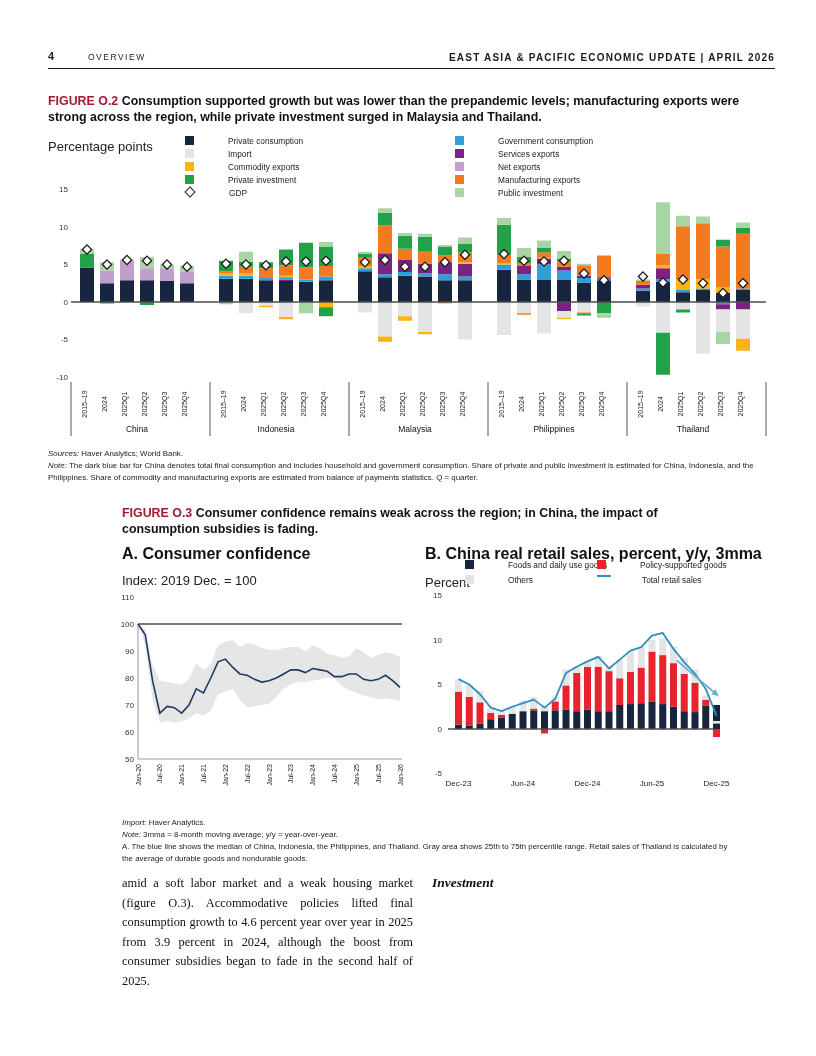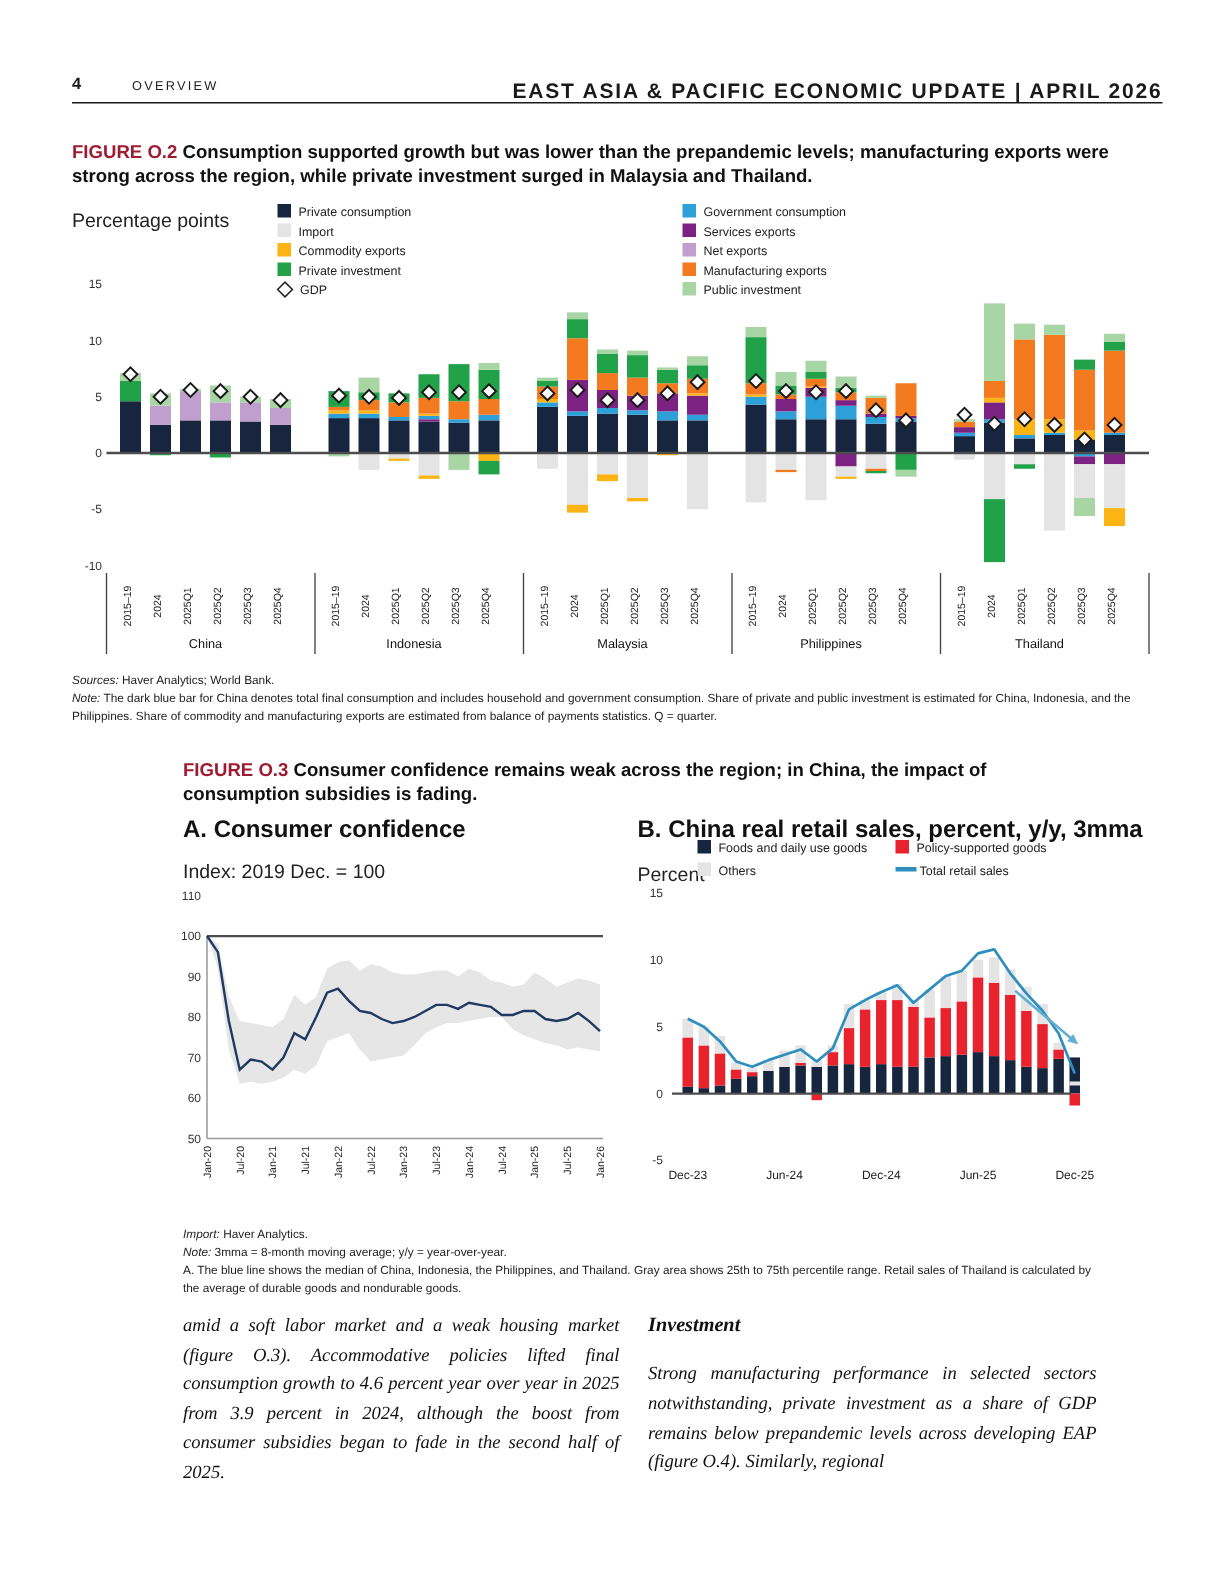--- a/index.html
+++ b/index.html
@@ -3,35 +3,35 @@
 <meta charset="utf-8">
 <style>
   html,body{margin:0;padding:0;background:#fff;}
   .page{position:relative;width:816px;height:1056px;background:#fff;overflow:hidden;
         font-family:"Liberation Sans",sans-serif;color:#1a1a1a;}
   .abs{position:absolute;}
 
   
   .hdr-num{left:48px;top:50px;font-size:11px;font-weight:bold;}
   .hdr-sec{left:88px;top:52px;font-size:8.5px;letter-spacing:1.5px;color:#222;}
-  .hdr-right{right:41px;top:52px;font-size:14px;letter-spacing:1.2px;font-weight:bold;}
+  .hdr-right{right:41px;top:52px;font-size:10px;letter-spacing:1.2px;font-weight:bold;}
   .hdr-rule{left:48px;top:68px;width:727px;height:0;border-top:1.6px solid #1a1a1a;}
 
   
   .fig-title{font-size:12.4px;font-weight:bold;line-height:1.32;color:#111;}
   .fig-label{color:#9e1b32;}
   .o2-title{left:48px;top:93px;width:710px;}
   .o3-title{left:122px;top:505px;width:575px;}
   .panel-title{font-size:16px;font-weight:bold;color:#111;}
 
   .small-lab{font-size:13px;color:#222;}
 
   
   .lg-col{display:flex;flex-direction:column;gap:4px;}
-  .lg-row{display:flex;align-items:center;height:9px;}
+  .lg-row{display:flex;align-items:flex-start;height:9px;gap:29px;}
   .sw{width:9px;height:9px;display:inline-block;flex:0 0 9px;}
   .sw-line{width:14px;height:2.4px;display:inline-block;flex:0 0 14px;margin-right:-3px;}
   .sw-diamond{width:6px;height:6px;display:inline-block;flex:0 0 6px;border:1.3px solid #222;
               background:#fff;transform:rotate(45deg);margin:0 1px;}
   .lg-label{font-size:8.3px;margin-left:5px;white-space:nowrap;color:#222;}
 
   
   .note{font-size:7.9px;line-height:1.5;color:#222;margin:0;}
   .note i{font-style:italic;}
   .o2-notes{left:48px;top:448px;width:727px;}
@@ -43,21 +43,21 @@
   .ctry{font-size:8.5px;fill:#111;font-family:"Liberation Sans",sans-serif;}
   .btick{font-size:8px;fill:#222;font-family:"Liberation Sans",sans-serif;}
 
   
   .body-col{font-family:"Liberation Serif",serif;font-size:12.4px;line-height:1.58;
             text-align:justify;color:#111;}
   .body-left{left:122px;top:874px;width:291px;}
   .body-right{left:432px;top:872px;width:299px;}
   .inv-head{font-family:"Liberation Serif",serif;font-size:13.5px;font-weight:bold;
             font-style:italic;margin:0 0 13px 0;}
-  .body-col p{margin:0;font-style:italic;}
+  .body-col p{margin:0;}
 </style>
 </head>
 <body>
 
 <div class="page">
 
   <div class="abs hdr-num">4</div>
   <div class="abs hdr-sec">OVERVIEW</div>
   <div class="abs hdr-right">EAST ASIA &amp; PACIFIC ECONOMIC UPDATE | APRIL 2026</div>
   <div class="abs hdr-rule"></div>
@@ -548,16 +548,15 @@
     <p class="note"><i>Import:</i> <span>Haver Analytics.</span></p>
     <p class="note"><i>Note:</i> <span>3mma = 8-month moving average; y/y = year-over-year.</span></p>
     <p class="note"><span>A. The blue line shows the median of China, Indonesia, the Philippines, and Thailand. Gray area shows 25th to 75th percentile range. Retail sales of Thailand is calculated by the average of durable goods and nondurable goods.</span></p>
   </div>
 
   <div class="abs body-col body-left">
     <p>amid a soft labor market and a weak housing market (figure O.3). Accommodative policies lifted final consumption growth to 4.6 percent year over year in 2025 from 3.9 percent in 2024, although the boost from consumer subsidies began to fade in the second half of 2025.</p>
   </div>
   <div class="abs body-col body-right">
     <h3 class="inv-head">Investment</h3>
-    <p>Strong manufacturing performance in selected sectors notwithstanding, private investment as a share of GDP remains below prepandemic levels across developing EAP (figure O.4). Similarly, regional</p>
   </div>
 
 </div>
 
 </body></html>

